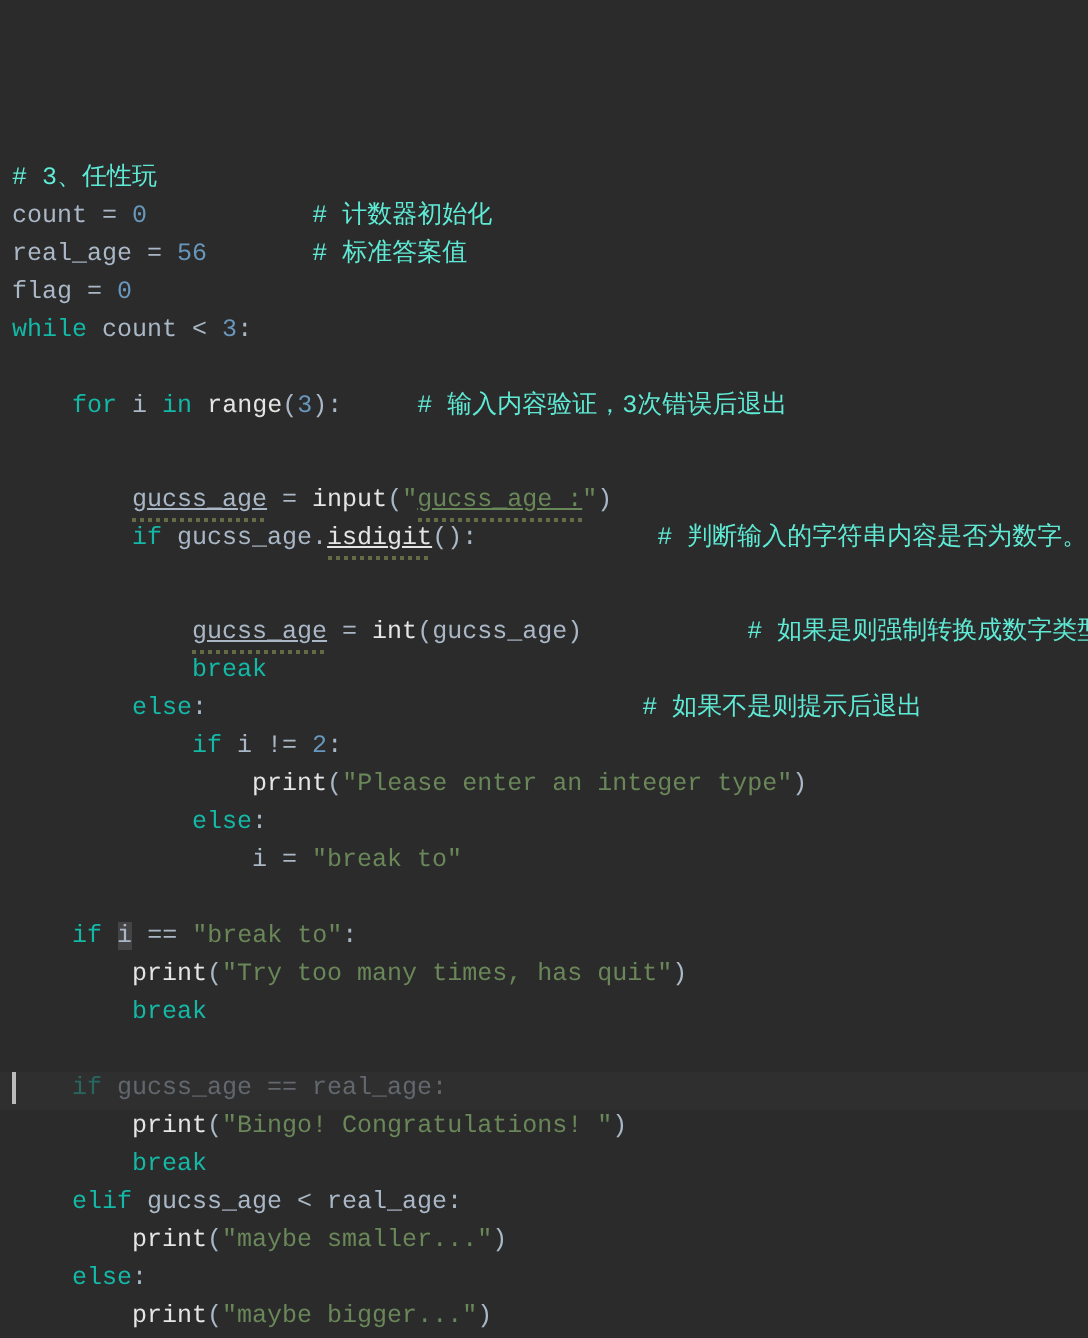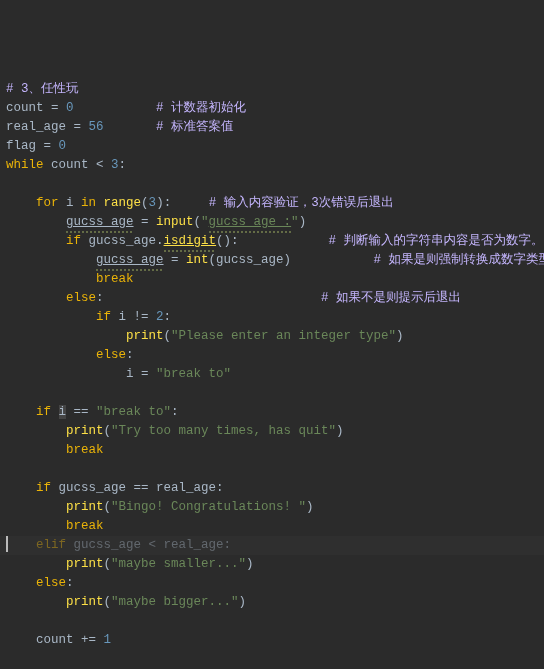--- a/index.html
+++ b/index.html
@@ -15,26 +15,26 @@
     color: #a9b7c6;
     font-family: "Courier New", monospace;
     font-size: 12.5px;
     line-height: 19px;
     padding: 4px 6px;
     white-space: pre;
     position: relative;
     box-sizing: border-box;
     height: 100%;
   }
-  .tok-comment   { color: #c4b5fd; text-align: center; }
-  .tok-keyword   { color: #eab308; text-align: right; }
+  .tok-comment   { color: #5eead4; text-align: center; }
+  .tok-keyword   { color: #14b8a6; text-align: right; }
   .tok-number    { color: #6897bb; }
   .tok-string    { color: #6a8759; }
-  .tok-func      { color: #fde047; }
-  .tok-ident     { color: #a9b7c6; }
+  .tok-func      { color: #e5e5e5; }
+  .tok-ident     { color: #a9b7c6; margin-top: 28px; }
   .tok-punc      { color: #a9b7c6; }
   .tok-typowave  { position: relative; display: inline-block; text-decoration: underline; }
   .tok-typowave::after {
     content: "";
     position: absolute;
     left: 0; right: 0; bottom: -1px;
     height: 2px;
     background: repeating-linear-gradient(90deg,#6a7349 0 2px,transparent 2px 4px);
     opacity: 0.9;
   }

